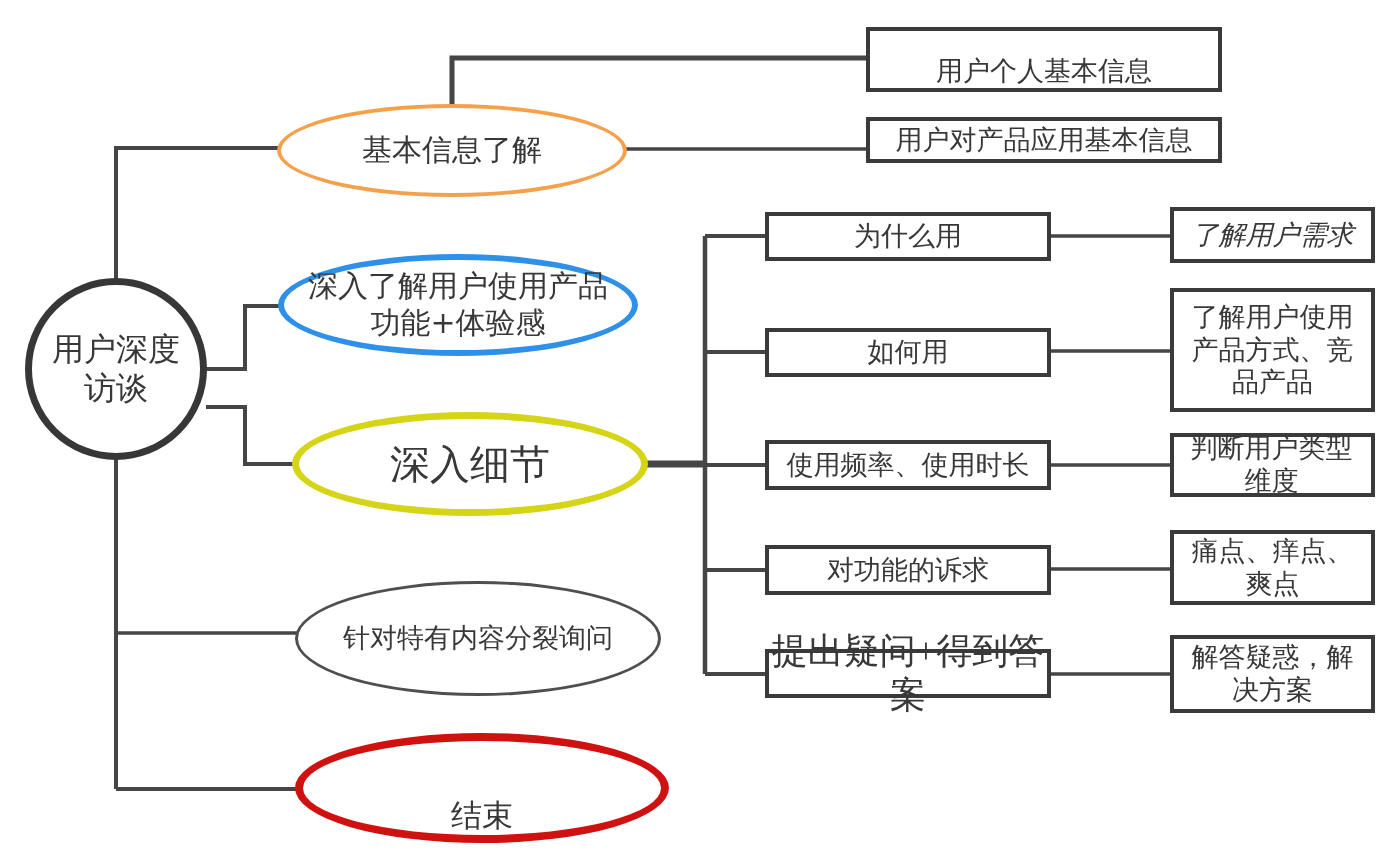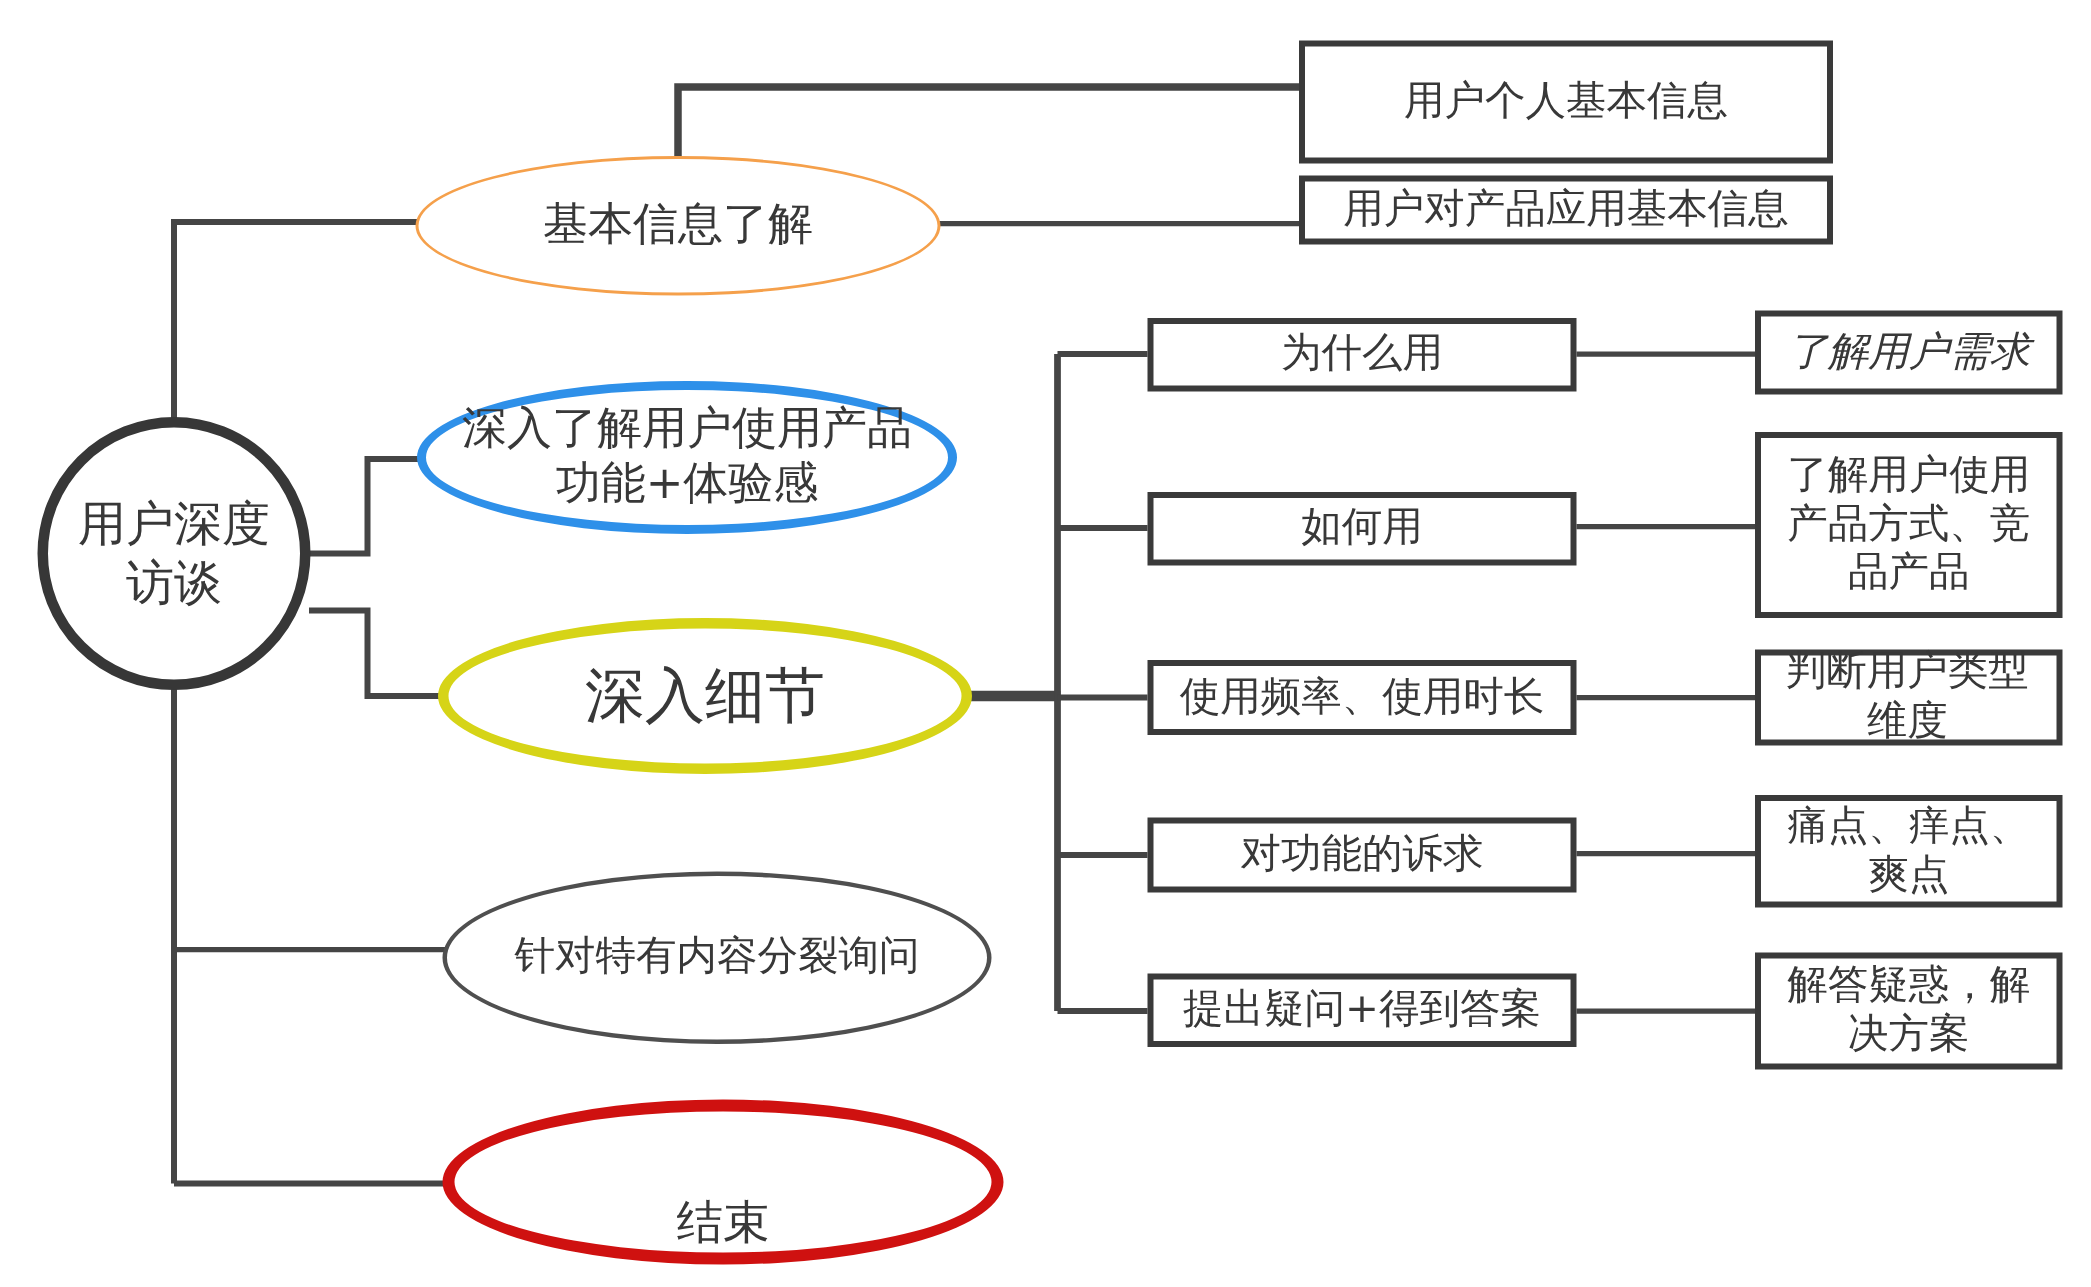--- a/index.html
+++ b/index.html
@@ -20,34 +20,34 @@
     box-sizing:border-box;
     white-space:pre-line;
     line-height:1.22;
   }
   .ellipse{border-radius:50%;}
   .rect{border:4px solid #3a3a3a;}
   .lbl{white-space:pre-line;}
   
   .n-root{left:25px;top:278px;width:182px;height:182px;border:7px solid #373737;border-radius:50%;font-size:32px;}
   
-  .n-basic {left:277px;top:104px;width:350px;height:93px; border:2px solid #ec4899;font-size:30px;}
+  .n-basic {left:277px;top:104px;width:350px;height:93px; border:4px solid #ec4899;font-size:30px;}
   .n-deep  {left:278px;top:254px;width:360px;height:102px;border:6px solid #2e90e9;font-size:30px;}
   .n-detail{left:292px;top:412px;width:356px;height:104px;border:7px solid #d6d417;font-size:40px;}
   .n-split {left:295px;top:581px;width:366px;height:115px;border:3px solid #4f4f4f;font-size:27px;}
   .n-end   {left:295px;top:733px;width:374px;height:110px;border:8px solid #cf1110;font-size:31px;}
   
-  .n-userinfo   {left:866px;top:27px; width:356px;height:82px;font-size:27px;}
+  .n-userinfo   {left:866px;top:27px; width:356px;height:65px;font-size:27px;align-items:flex-end;}
   .n-productinfo{left:866px;top:117px;width:356px;height:46px;font-size:27px;}
   
   .n-why     {left:765px;top:212px;width:286px;height:49px;font-size:27px;}
   .n-how     {left:765px;top:328px;width:286px;height:49px;font-size:27px;}
   .n-freq    {left:765px;top:440px;width:286px;height:50px;font-size:27px;}
   .n-demand  {left:765px;top:545px;width:286px;height:50px;font-size:27px;}
-  .n-question{left:765px;top:649px;width:286px;height:49px;font-size:27px;}
+  .n-question{left:765px;top:649px;width:286px;height:49px;font-size:36px;font-family:Liberation Serif, serif;}
   
   .rcol{width:205px;font-size:27px;padding:0 15px;}
   .n-need    {left:1170px;top:207px;height:56px;font-style:italic;}
   .n-way     {left:1170px;top:288px;height:124px;}
   .n-type    {left:1170px;top:433px;height:64px;padding-left:13px;}
   .n-pain    {left:1170px;top:530px;height:75px;}
   .n-solution{left:1170px;top:635px;height:78px;}
 </style>
 </head>
 <body>

